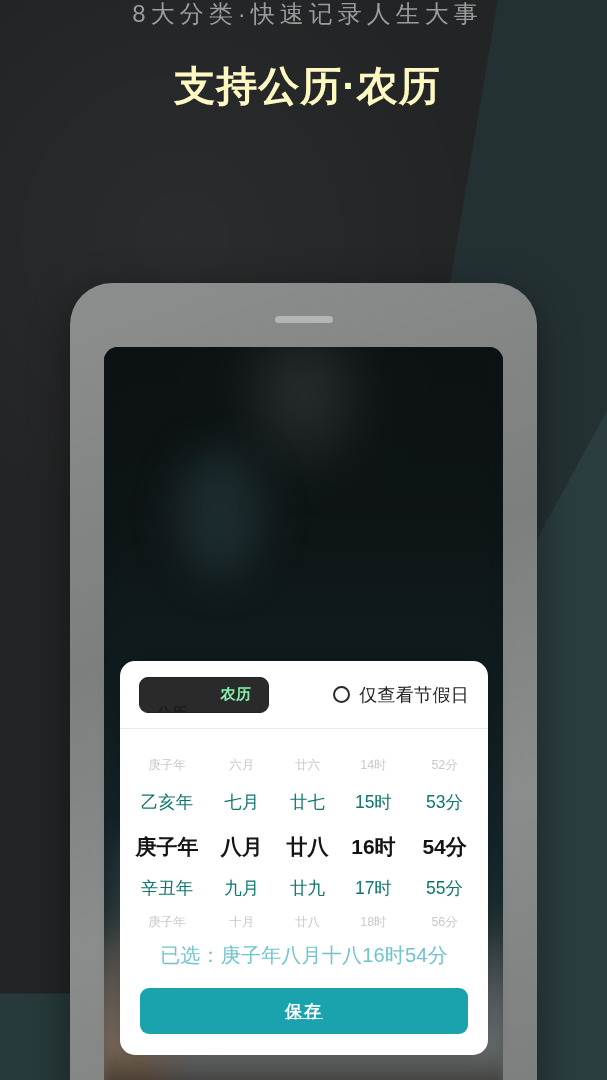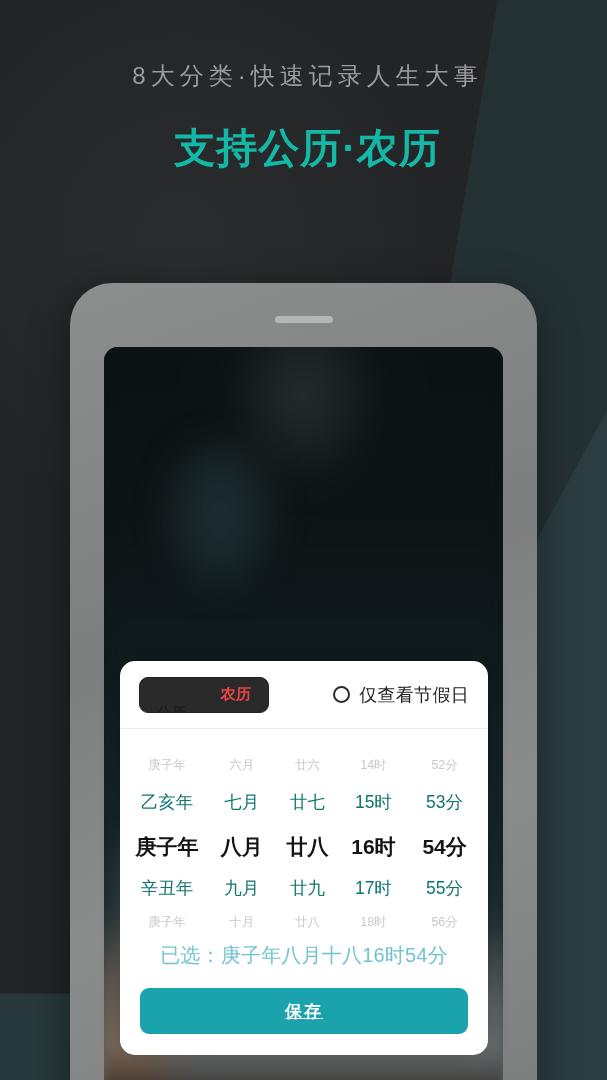--- a/index.html
+++ b/index.html
@@ -41,36 +41,35 @@
     clip-path: polygon(0 92%, 30% 92%, 30% 100%, 0 100%);
   }
   .bg-sheen {
     position:absolute; inset:0;
     background:radial-gradient(ellipse 70% 40% at 30% 22%, rgba(255,255,255,.035), rgba(255,255,255,0) 70%);
   }
 
   
   .headline-wrap {
     position:absolute; top:0; left:8px; right:0;
-    padding-top:62px;
     text-align:center;
     z-index:6;
   }
   .subhead {
     font-size:24px;
     letter-spacing:5px;
     color:#9b9d9d;
     font-weight:400;
     line-height:1.2;
   }
   .maintitle {
     margin-top:32px;
     font-size:41px;
     font-weight:700;
-    color:#14b8a6;
+    color:#fef9c3;
     letter-spacing:1px;
     line-height:1.25;
   }
 
   
   .phone {
     position:absolute;
     left:70px; top:283px;
     width:467px; height:860px;
     background:linear-gradient(160deg,#8d8f8e 0%,#7d7f7e 38%,#8b8d8c 65%,#7a7d7c 100%);
@@ -163,21 +162,21 @@
     display:flex; align-items:center; justify-content:center;
     min-width:64px;
     padding:0 13px;
     font-size:15px;
     font-weight:600;
     letter-spacing:.5px;
     cursor:pointer;
     user-select:none;
   }
   .seg.active { background:#ffffff; color:#1d1d1d;margin-top:36px; }
-  .seg.inactive { background:#2a2a2a; color:#ef4444;text-align:right; }
+  .seg.inactive { background:#2a2a2a; color:#86efac;text-align:right; }
 
   .holiday-toggle {
     margin-left:auto;
     display:flex;
     align-items:center;
     gap:9px;
     cursor:pointer;
   }
   .radio-circle {
     width:17px; height:17px;

